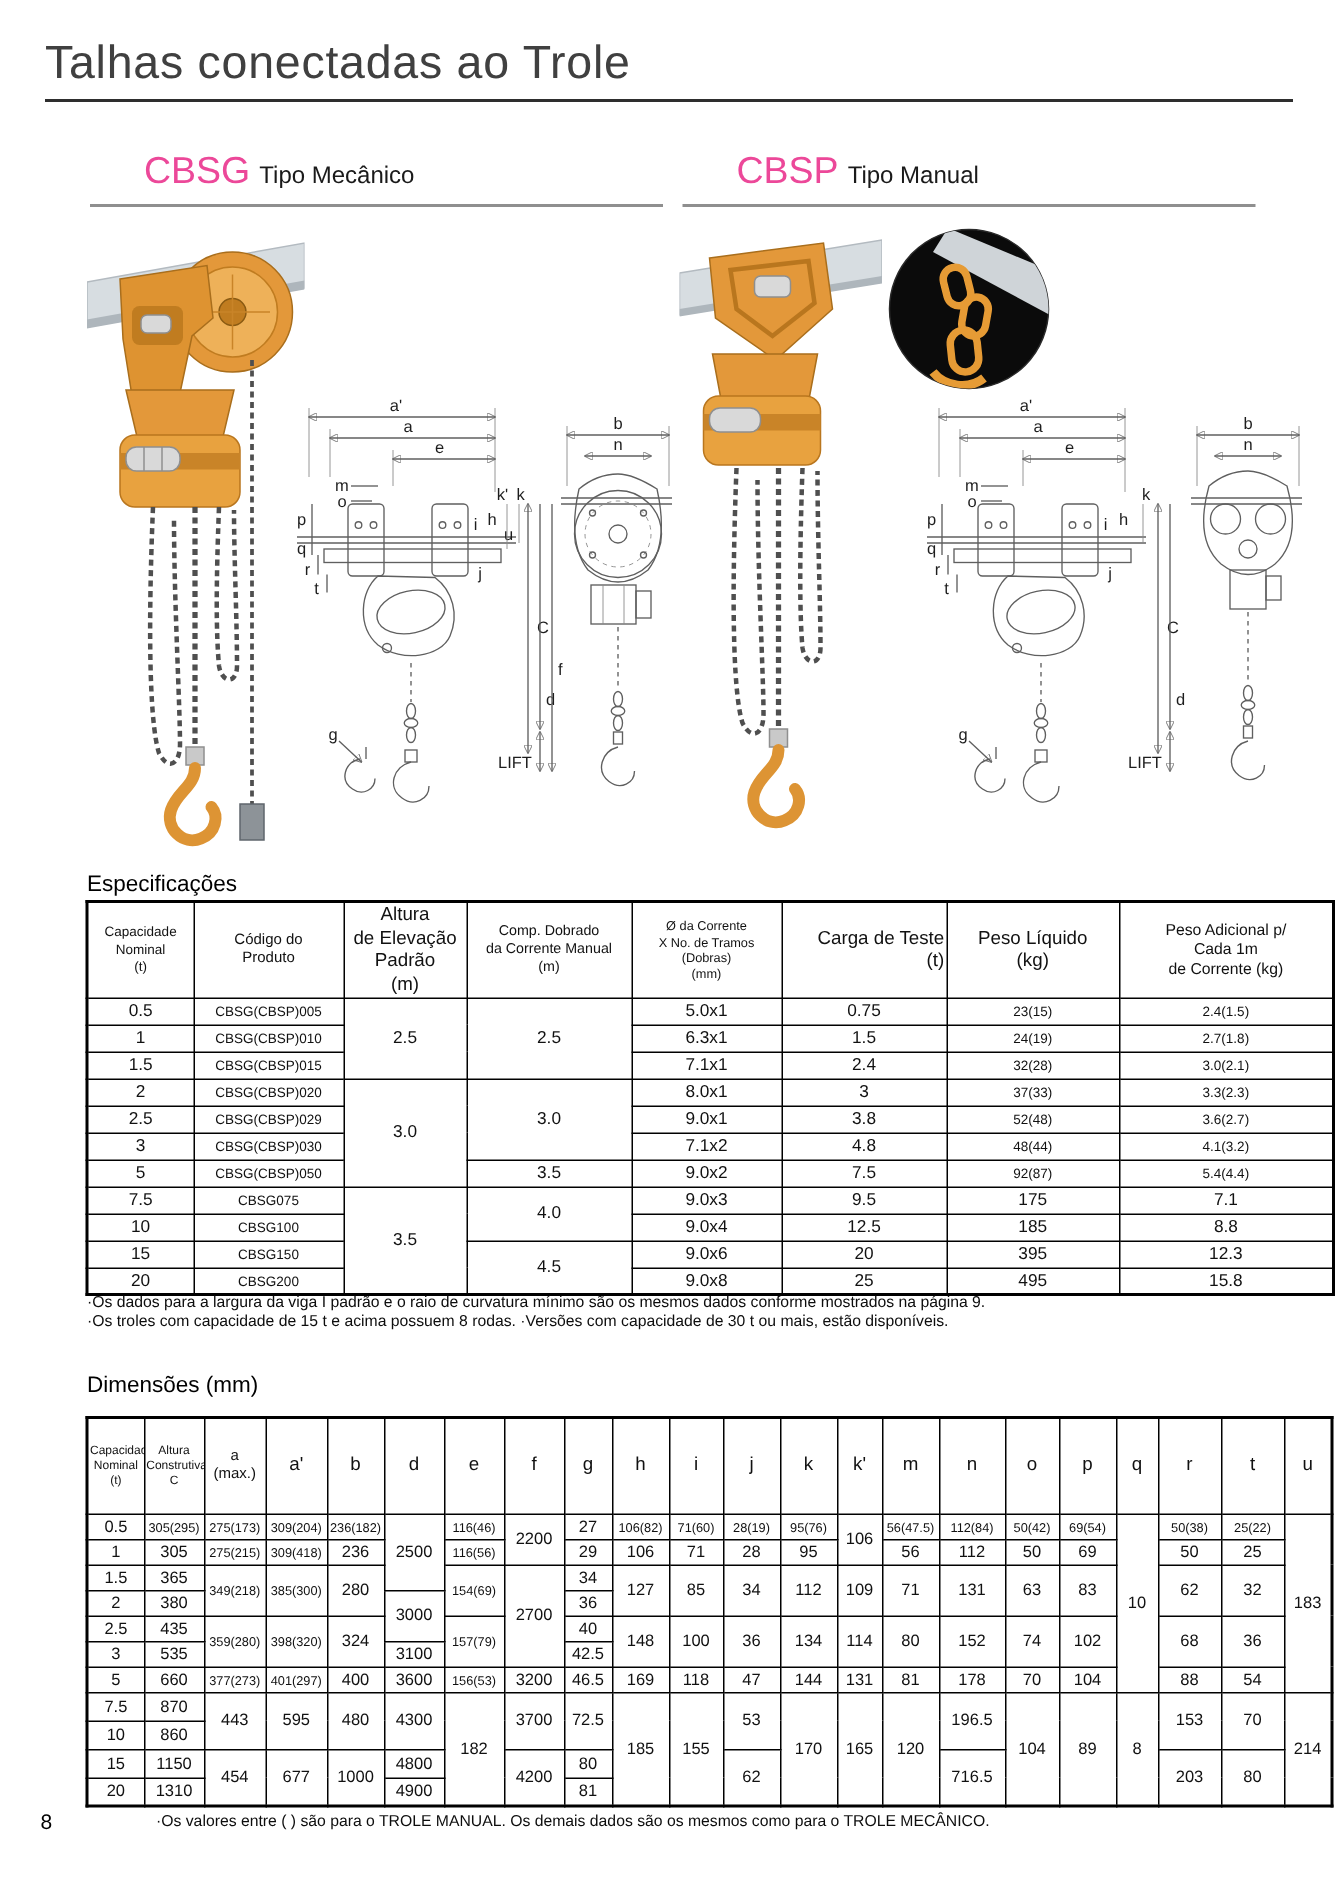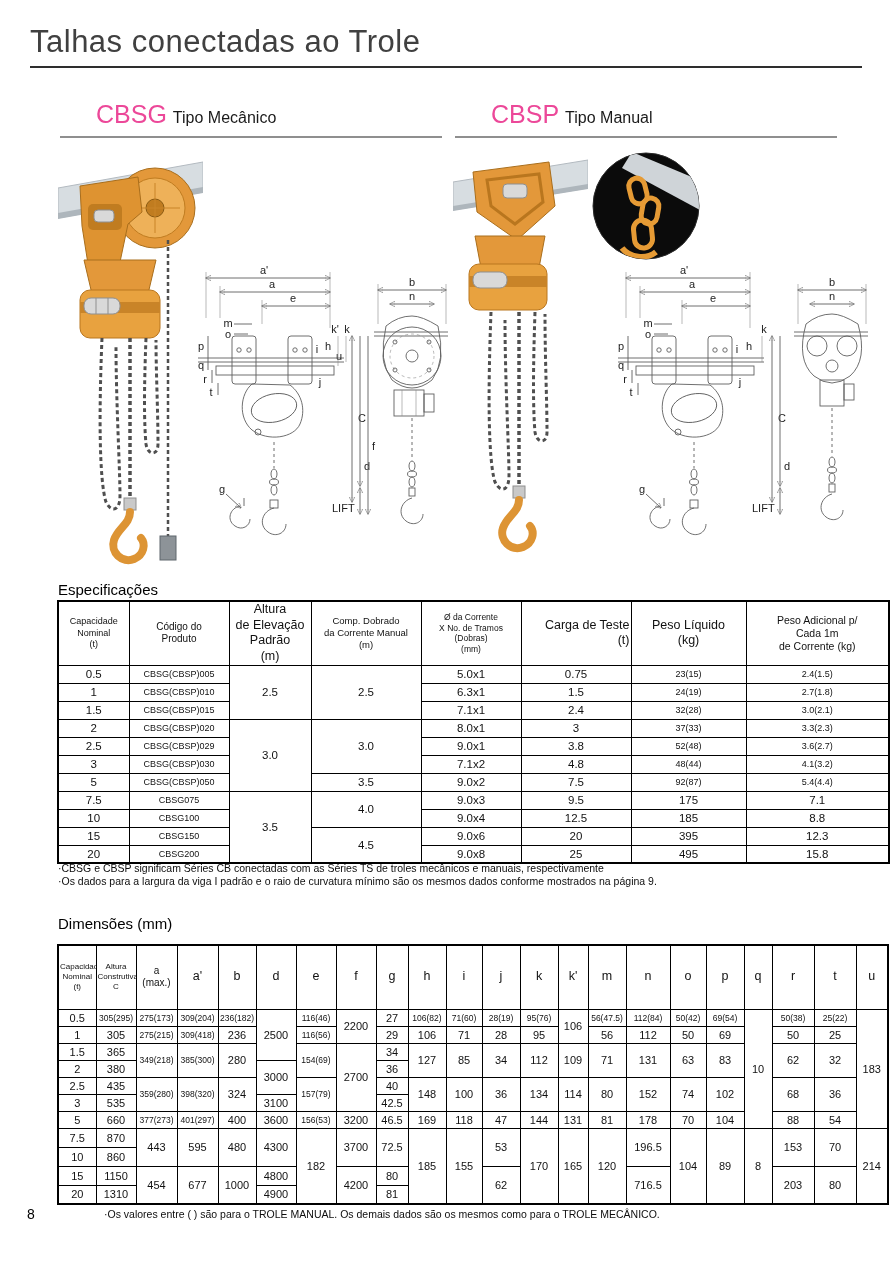--- a/index.html
+++ b/index.html
@@ -487,22 +487,22 @@
         <td class="sm">CBSG200</td>
         <td>9.0x8</td>
         <td>25</td>
         <td>495</td>
         <td>15.8</td>
       </tr>
     </tbody>
   </table>
 
 <div class="notes">
-  <div>·CBSG e CBSP significam Séries CB conectadas com as Séries TS de troles mecânicos e manuais, respectivamente</div>
   <div>·Os dados para a largura da viga I padrão e o raio de curvatura mínimo são os mesmos dados conforme mostrados na página 9.</div>
+  <div>·Os troles com capacidade de 15 t e acima possuem 8 rodas. ·Versões com capacidade de 30 t ou mais, estão disponíveis.</div>
 </div>
 
 <div class="block-title" id="dim-title">Dimensões (mm)</div>
 <table id="dim-table" style="width: 830px;">
     <colgroup>
       <col style="width: 38px;">
       <col style="width: 40px;">
       <col style="width: 41px;">
       <col style="width: 41px;">
       <col style="width: 38px;">

